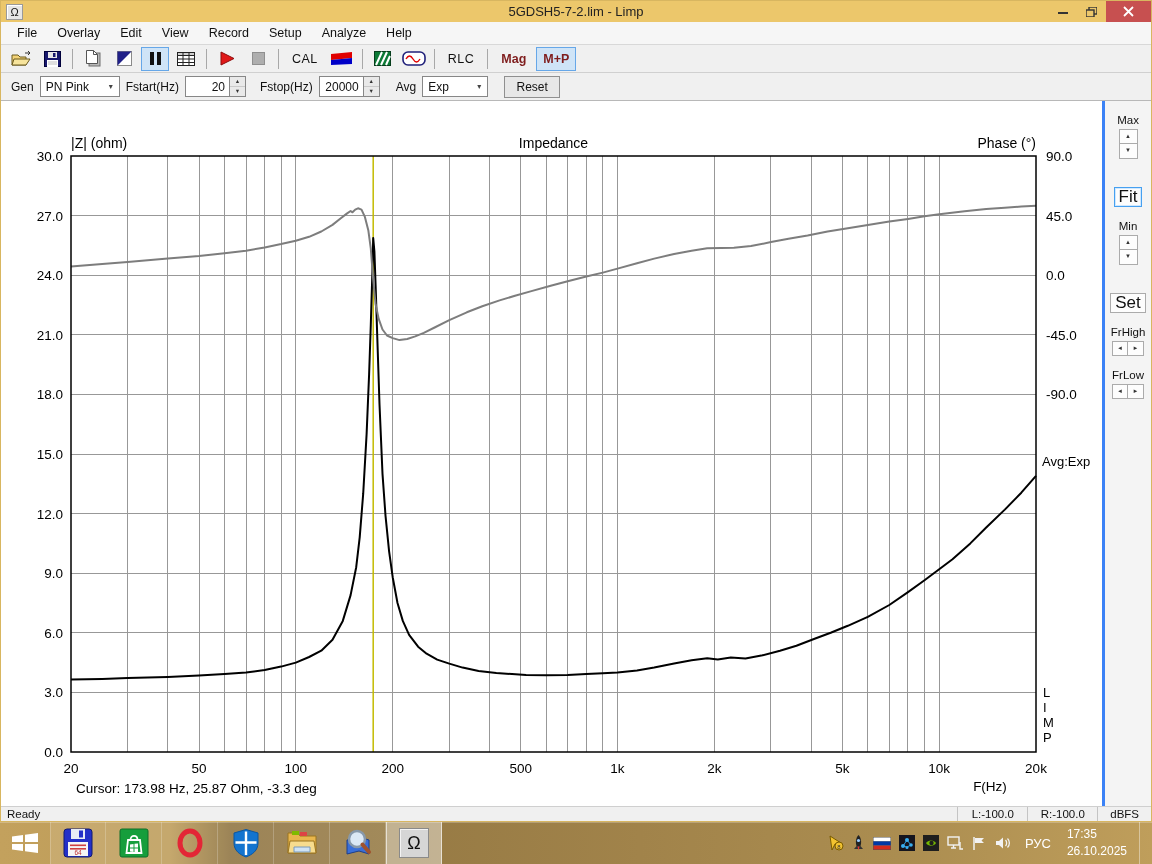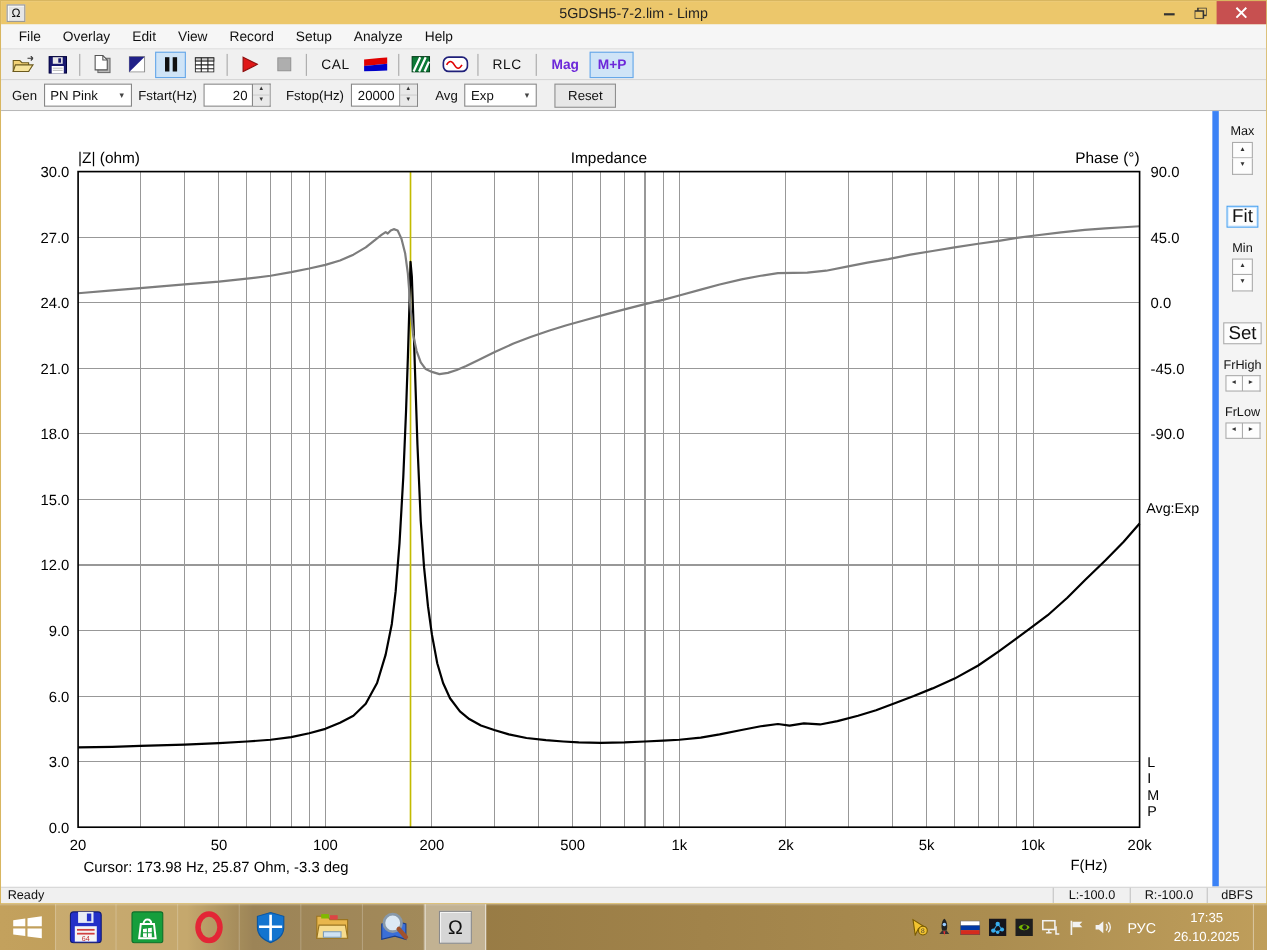--- a/index.html
+++ b/index.html
@@ -17,42 +17,42 @@
   .winbtn svg { display:block; }
   .winbtn.close { width:45px; background:#c75050; }
 
   .menubar { height:23px; background:#f6f6f6; border-bottom:1px solid #d8d8d8; display:flex; align-items:center; padding-left:6px; flex:none; }
   .menu-item { font-size:12.5px; color:#111; padding:3px 10px; cursor:default; }
 
   .toolbar { height:28px; background:#f0f0f0; border-bottom:1px solid #d0d0d0; display:flex; align-items:center; padding-left:6px; flex:none; }
   .tb { width:28px; height:24px; border:1px solid transparent; background:transparent; display:flex; align-items:center; justify-content:center; margin-right:3px;text-align:center; }
   .tb.active { background:#cfe4f7; border:1px solid #66a7e8; }
   .tb.txt { width:auto; padding:0 6px; font-size:12.5px; color:#111; letter-spacing:0.5px; font-family:"Liberation Sans",sans-serif; }
-  .tb.teal { color:#6d28d9; font-weight:bold; letter-spacing:0; }
+  .tb.teal { color:#7f1d1d; font-weight:bold; letter-spacing:0; }
   .tsep { width:1px; height:20px; background:#a8a8a8; margin:0 6px 0 3px; }
   .pausebars { display:flex; gap:3px; }
   .pausebars span { width:4px; height:13px; background:#111; }
 
   .genbar { height:28px; background:#f0f0f0; border-bottom:1px solid #b8b8b8; display:flex; align-items:center; font-size:12px; color:#111; flex:none; }
   .genbar label { margin:0 6px; }
   .combo { height:21px; background:#fff; border:1px solid #878787; display:flex; align-items:center; font-size:12px; padding-left:5px; position:relative; }
   .combo .arr { margin-left:auto; width:16px; text-align:center; font-size:8px; color:#444; }
   .combo.gen { width:80px; }
   .combo.avg { width:66px; }
   .numbox { width:45px; height:21px; background:#fff; border:1px solid #878787; font-size:12px; text-align:right; padding:0 4px; display:flex; align-items:center; justify-content:flex-end; }
   .spinner { width:16px; height:21px; display:flex; flex-direction:column; border:1px solid #878787; border-left:none; }
   .spinner span { flex:1; background:#e9e9e9; border-bottom:1px solid #c9c9c9; font-size:5.5px; color:#333; text-align:center; line-height:9px; }
   .spinner span:last-child { border-bottom:none; }
   .resetbtn { width:56px; height:22px; background:#e7e7e7; border:1px solid #8f8f8f; font-size:12px; text-align:center; line-height:20px; margin-left:16px; }
 
   .main { flex:1; display:flex; min-height:0; }
   .chart-area { position:relative; width:1103px; background:#fff; }
   .chart-area svg { position:absolute; left:0; top:0; }
 
-  .side-panel { width:49px; background:#f4f4f4; border-left:6px solid #3b82f6; display:flex; flex-direction:column; align-items:center; font-size:11.5px; color:#111; }
+  .side-panel { width:49px; background:#f4f4f4; border-left:3px solid #3b82f6; display:flex; flex-direction:column; align-items:center; font-size:11.5px; color:#111; }
   .sp-label { margin-top:13px; }
   .sp-spin { margin-top:3px; display:flex; flex-direction:column; }
   .sp-spin span { width:19px; height:15px; background:#fdfdfd; border:1px solid #ababab; font-size:6px; text-align:center; line-height:13px; color:#333; }
   .sp-spin span + span { border-top:none; }
   .sp-btn { margin-top:28px; min-width:26px; height:20px; padding:0 4px; background:#fdfdfd; border:1px solid #ababab; font-size:17px; text-align:center; line-height:18px; }
   .sp-btn.focus { border:1px solid #46a0f0; box-shadow:inset 0 0 0 1px #cfe8ff; }
   .sp-hpair { margin-top:3px; display:flex; }
   .sp-hpair span { width:16px; height:15px; background:#fdfdfd; border:1px solid #ababab; font-size:6px; text-align:center; line-height:13px; color:#333; }
   .sp-hpair span + span { border-left:none; }
 
@@ -68,21 +68,21 @@
     display:flex; align-items:stretch; }
   .taskbar::before { content:""; position:absolute; left:0; top:0; right:0; height:1px; background:rgba(255,255,255,0.25); }
   .start-btn { width:50px; display:flex; align-items:center; justify-content:center; }
   .task-btn { width:56px; display:flex; align-items:center; justify-content:center; margin:0; border:1px solid rgba(255,255,255,0.22); background:rgba(255,255,255,0.12); border-top:none; border-bottom:none; }
   .task-btn + .task-btn { border-left:none; }
   .task-btn.active-app { background:rgba(255,255,255,0.42); border:1px solid rgba(255,255,255,0.6); border-top:none; border-bottom:none; }
   .omega-tile { width:30px; height:30px; background:#d6d6d6; border:1px solid #8a8a8a; box-shadow:inset 1px 1px 0 #f3f3f3; font-size:18px; line-height:28px; text-align:center; color:#111; }
   .tray { margin-left:auto; display:flex; align-items:center; gap:8px; padding-right:6px; }
   .tray svg { display:block; }
   .tray-lang { color:#fff; font-size:13px; margin-left:6px; }
-  .tray-clock { color:#fff; font-size:12px; text-align:center; line-height:1.45; margin-left:8px; }
+  .tray-clock { color:#fff; font-size:12px; text-align:left; line-height:1.45; margin-left:8px; }
   .show-desktop { width:7px; height:42px; border-left:1px solid rgba(255,255,255,0.4); margin-left:4px; }
 </style>
 </head>
 <body>
 
 <div class="screen">
 
   <div class="window">
 
     <div class="titlebar">

